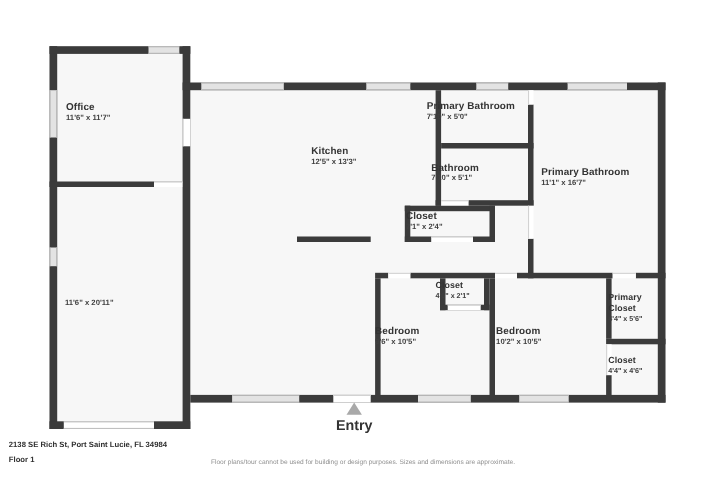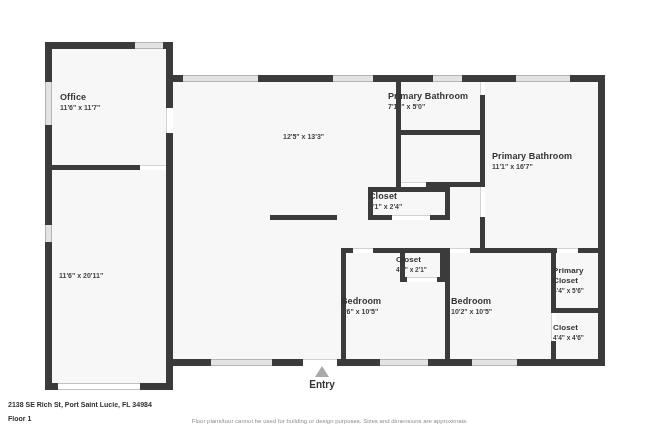--- a/index.html
+++ b/index.html
@@ -14,21 +14,21 @@
   .winv{position:absolute;background:var(--win);border-left:1px solid var(--winb);border-right:1px solid var(--winb);box-sizing:border-box;}
   .door{position:absolute;background:var(--door);border-top:1px solid var(--doorb);box-sizing:border-box;}
   .doorv{position:absolute;background:var(--door);border-left:1px solid var(--doorb);box-sizing:border-box;}
   .gdoor{position:absolute;background:#fff;border-top:1px solid #c0c0c0;border-bottom:1px solid #c0c0c0;box-sizing:border-box;}
   .lbl{position:absolute;text-align:left;line-height:1.25;color:#333;}
   .lbl .nm{display:block;font-size:9px;font-weight:700;letter-spacing:.1px;}
   .lbl .dm{display:block;font-size:7px;font-weight:600;color:#404040;margin-top:1px;}
   .lbl.small .nm{font-size:8px;}
   .lbl.small .dm{font-size:6.5px;}
   .tri{position:absolute;width:0;height:0;border-left:7px solid transparent;border-right:7px solid transparent;border-bottom:11px solid var(--arrow);}
-  .entry-lbl{position:absolute;text-align:center;font-size:10px;font-weight:700;color:#333;}
+  .entry-lbl{position:absolute;text-align:center;font-size:13px;font-weight:700;color:#333;}
   .addr{position:absolute;left:8px;top:401px;font-size:7px;font-weight:700;color:#2f2f2f;}
   .floor{position:absolute;left:8px;top:415px;font-size:7px;font-weight:700;color:#2f2f2f;}
   .disc{position:absolute;left:180px;top:418px;width:300px;text-align:center;font-size:6px;color:#8f8f8f;}
   i{display:block;}
 </style>
 </head>
 <body>
 
 <div id="stage" style="--wall: #3b3b3b; --fill: #f7f7f7; --win: #e3e3e3; --winb: #b5b5b5; --arrow: #a9a9a9;">
 
@@ -90,25 +90,30 @@
   <i class="win" style="left:211px;top:359px;width:61px;height:7px"></i>
   <i class="win" style="left:380px;top:359px;width:48px;height:7px"></i>
   <i class="win" style="left:472px;top:359px;width:45px;height:7px"></i>
   <i class="gdoor" style="left:58px;top:383px;width:82px;height:7px"></i>
 
   <div class="lbl" style="left:60px;top:92px;width:100px">
     <span class="nm">Office</span>
     <span class="dm">11'6" x 11'7"</span>
   </div>
   <div class="lbl" style="left:283px;top:132px;width:100px">
+    <span class="nm">Kitchen</span>
     <span class="dm">12'5" x 13'3"</span>
   </div>
   <div class="lbl" style="left:388px;top:91px;width:100px">
     <span class="nm">Primary Bathroom</span>
     <span class="dm">7'10" x 5'0"</span>
+  </div>
+  <div class="lbl" style="left:392px;top:147px;width:100px">
+    <span class="nm">Bathroom</span>
+    <span class="dm">7'10" x 5'1"</span>
   </div>
   <div class="lbl" style="left:492px;top:151px;width:100px">
     <span class="nm">Primary Bathroom</span>
     <span class="dm">11'1" x 16'7"</span>
   </div>
   <div class="lbl" style="left:369px;top:191px;width:80px">
     <span class="nm">Closet</span>
     <span class="dm">7'1" x 2'4"</span>
   </div>
   <div class="lbl" style="left:59px;top:271px;width:100px">

